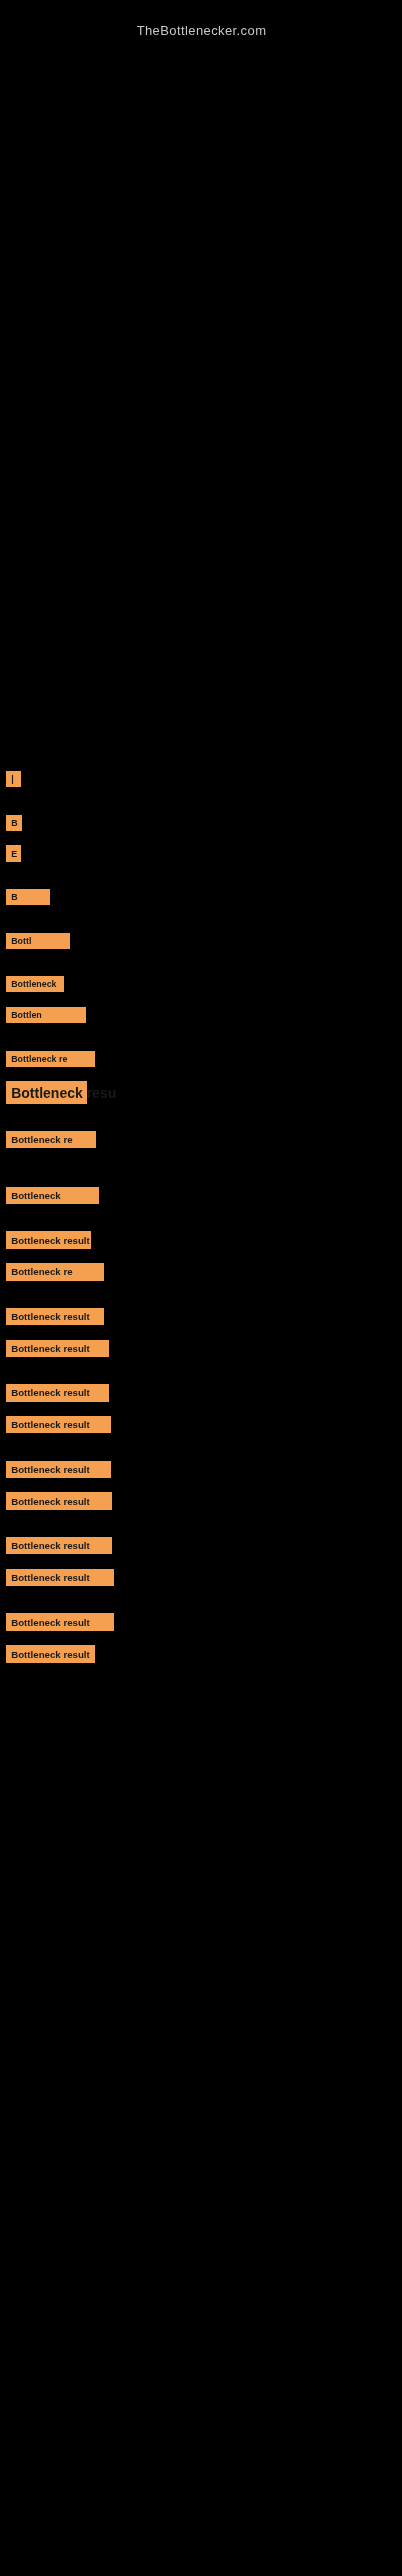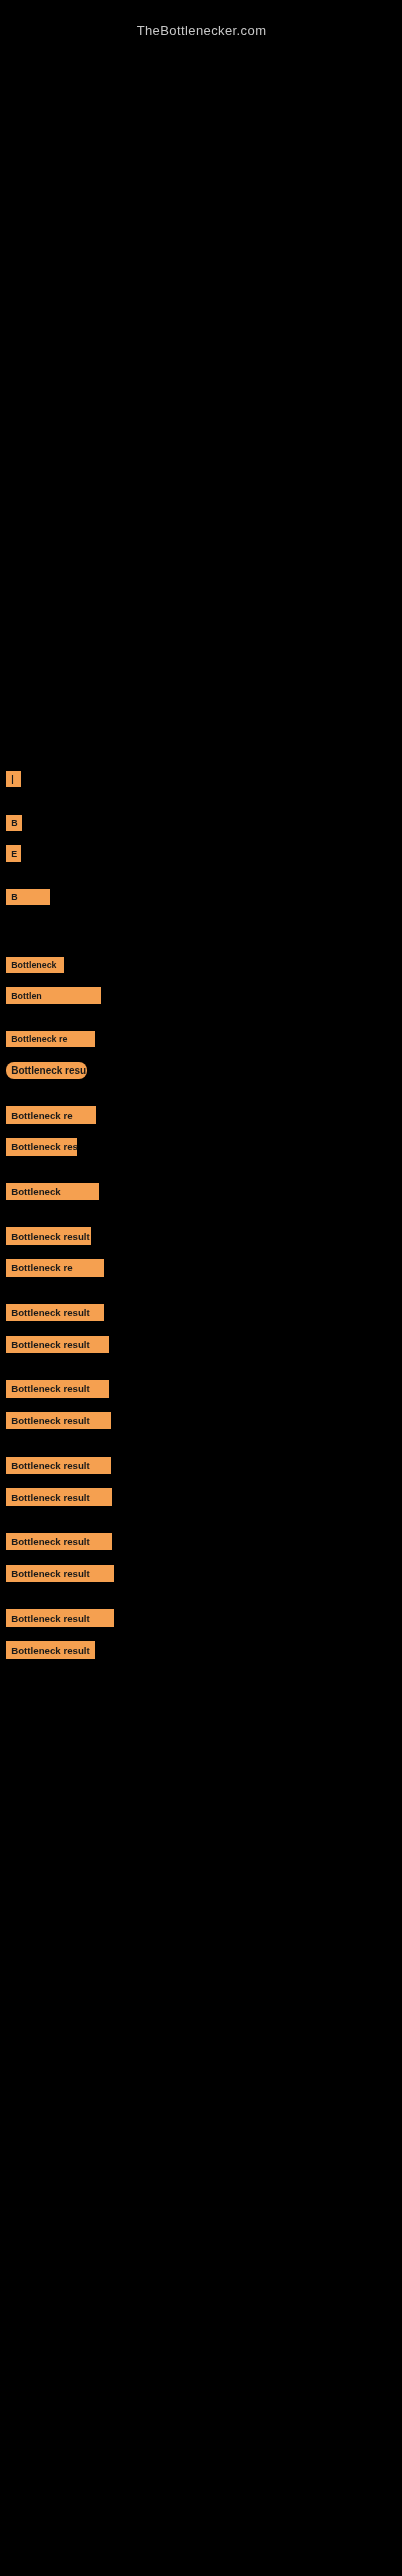--- a/index.html
+++ b/index.html
@@ -50,23 +50,23 @@
       display: inline-block;
       margin-left: 6.4px;
     }
 
     .result-item-1 .result-label { width: 14.5px; font-size: 8.9px; margin-top: 403px; }
     .result-item-2 .result-label { width: 16px; font-size: 8.9px; }
     .result-item-3 .result-label { width: 14.5px; font-size: 8.9px; }
     .result-item-4 .result-label { width: 44px; font-size: 8.9px; }
     .result-item-5 .result-label { width: 64px; font-size: 8.9px; }
     .result-item-6 .result-label { width: 58px; font-size: 8.9px; }
-    .result-item-7 .result-label { width: 95px; font-size: 8.9px; }
+    .result-item-7 .result-label { width: 80px; font-size: 8.9px; }
     .result-item-8 .result-label { width: 89px; font-size: 8.9px; }
-    .result-item-9 .result-label { width: 81px; font-size: 10px; border-radius: 8px; }
+    .result-item-9 .result-label { width: 81px; font-size: 14px; }
     .result-item-10 .result-label { width: 90px; font-size: 9.7px; }
     .result-item-11 .result-label { width: 71px; font-size: 9.7px; }
     .result-item-12 .result-label { width: 93px; font-size: 9.7px; }
     .result-item-13 .result-label { width: 85px; font-size: 9.7px; }
     .result-item-14 .result-label { width: 98px; font-size: 9.7px; }
     .result-item-15 .result-label { width: 98px; font-size: 9.7px; }
     .result-item-16 .result-label { width: 103px; font-size: 9.7px; }
     .result-item-17 .result-label { width: 103px; font-size: 9.7px; }
     .result-item-18 .result-label { width: 105px; font-size: 9.7px; }
     .result-item-19 .result-label { width: 105px; font-size: 9.7px; }
@@ -101,20 +101,23 @@
   </div>
   <div class="row-spacer-sm"></div>
   <div class="result-item result-item-3">
     <span class="result-label">E</span>
   </div>
   <div class="row-spacer"></div>
   <div class="result-item result-item-4">
     <span class="result-label">B</span>
   </div>
   <div class="row-spacer"></div>
+  <div class="result-item result-item-5">
+    <span class="result-label">Bottl</span>
+  </div>
   <div class="row-spacer"></div>
   <div class="result-item result-item-6">
     <span class="result-label">Bottleneck</span>
   </div>
   <div class="row-spacer-sm"></div>
   <div class="result-item result-item-7">
     <span class="result-label">Bottlen</span>
   </div>
   <div class="row-spacer"></div>
   <div class="result-item result-item-8">
@@ -122,23 +125,20 @@
   </div>
   <div class="row-spacer-sm"></div>
   <div class="result-item result-item-9">
     <span class="result-label">Bottleneck resu</span>
   </div>
   <div class="row-spacer"></div>
   <div class="result-item result-item-10">
     <span class="result-label">Bottleneck re</span>
   </div>
   <div class="row-spacer-sm"></div>
-  <div class="result-item result-item-11">
-    <span class="result-label">Bottleneck res</span>
-  </div>
   <div class="row-spacer"></div>
   <div class="result-item result-item-12">
     <span class="result-label">Bottleneck</span>
   </div>
   <div class="row-spacer"></div>
   <div class="result-item result-item-13">
     <span class="result-label">Bottleneck result</span>
   </div>
   <div class="row-spacer-sm"></div>
   <div class="result-item result-item-14">

